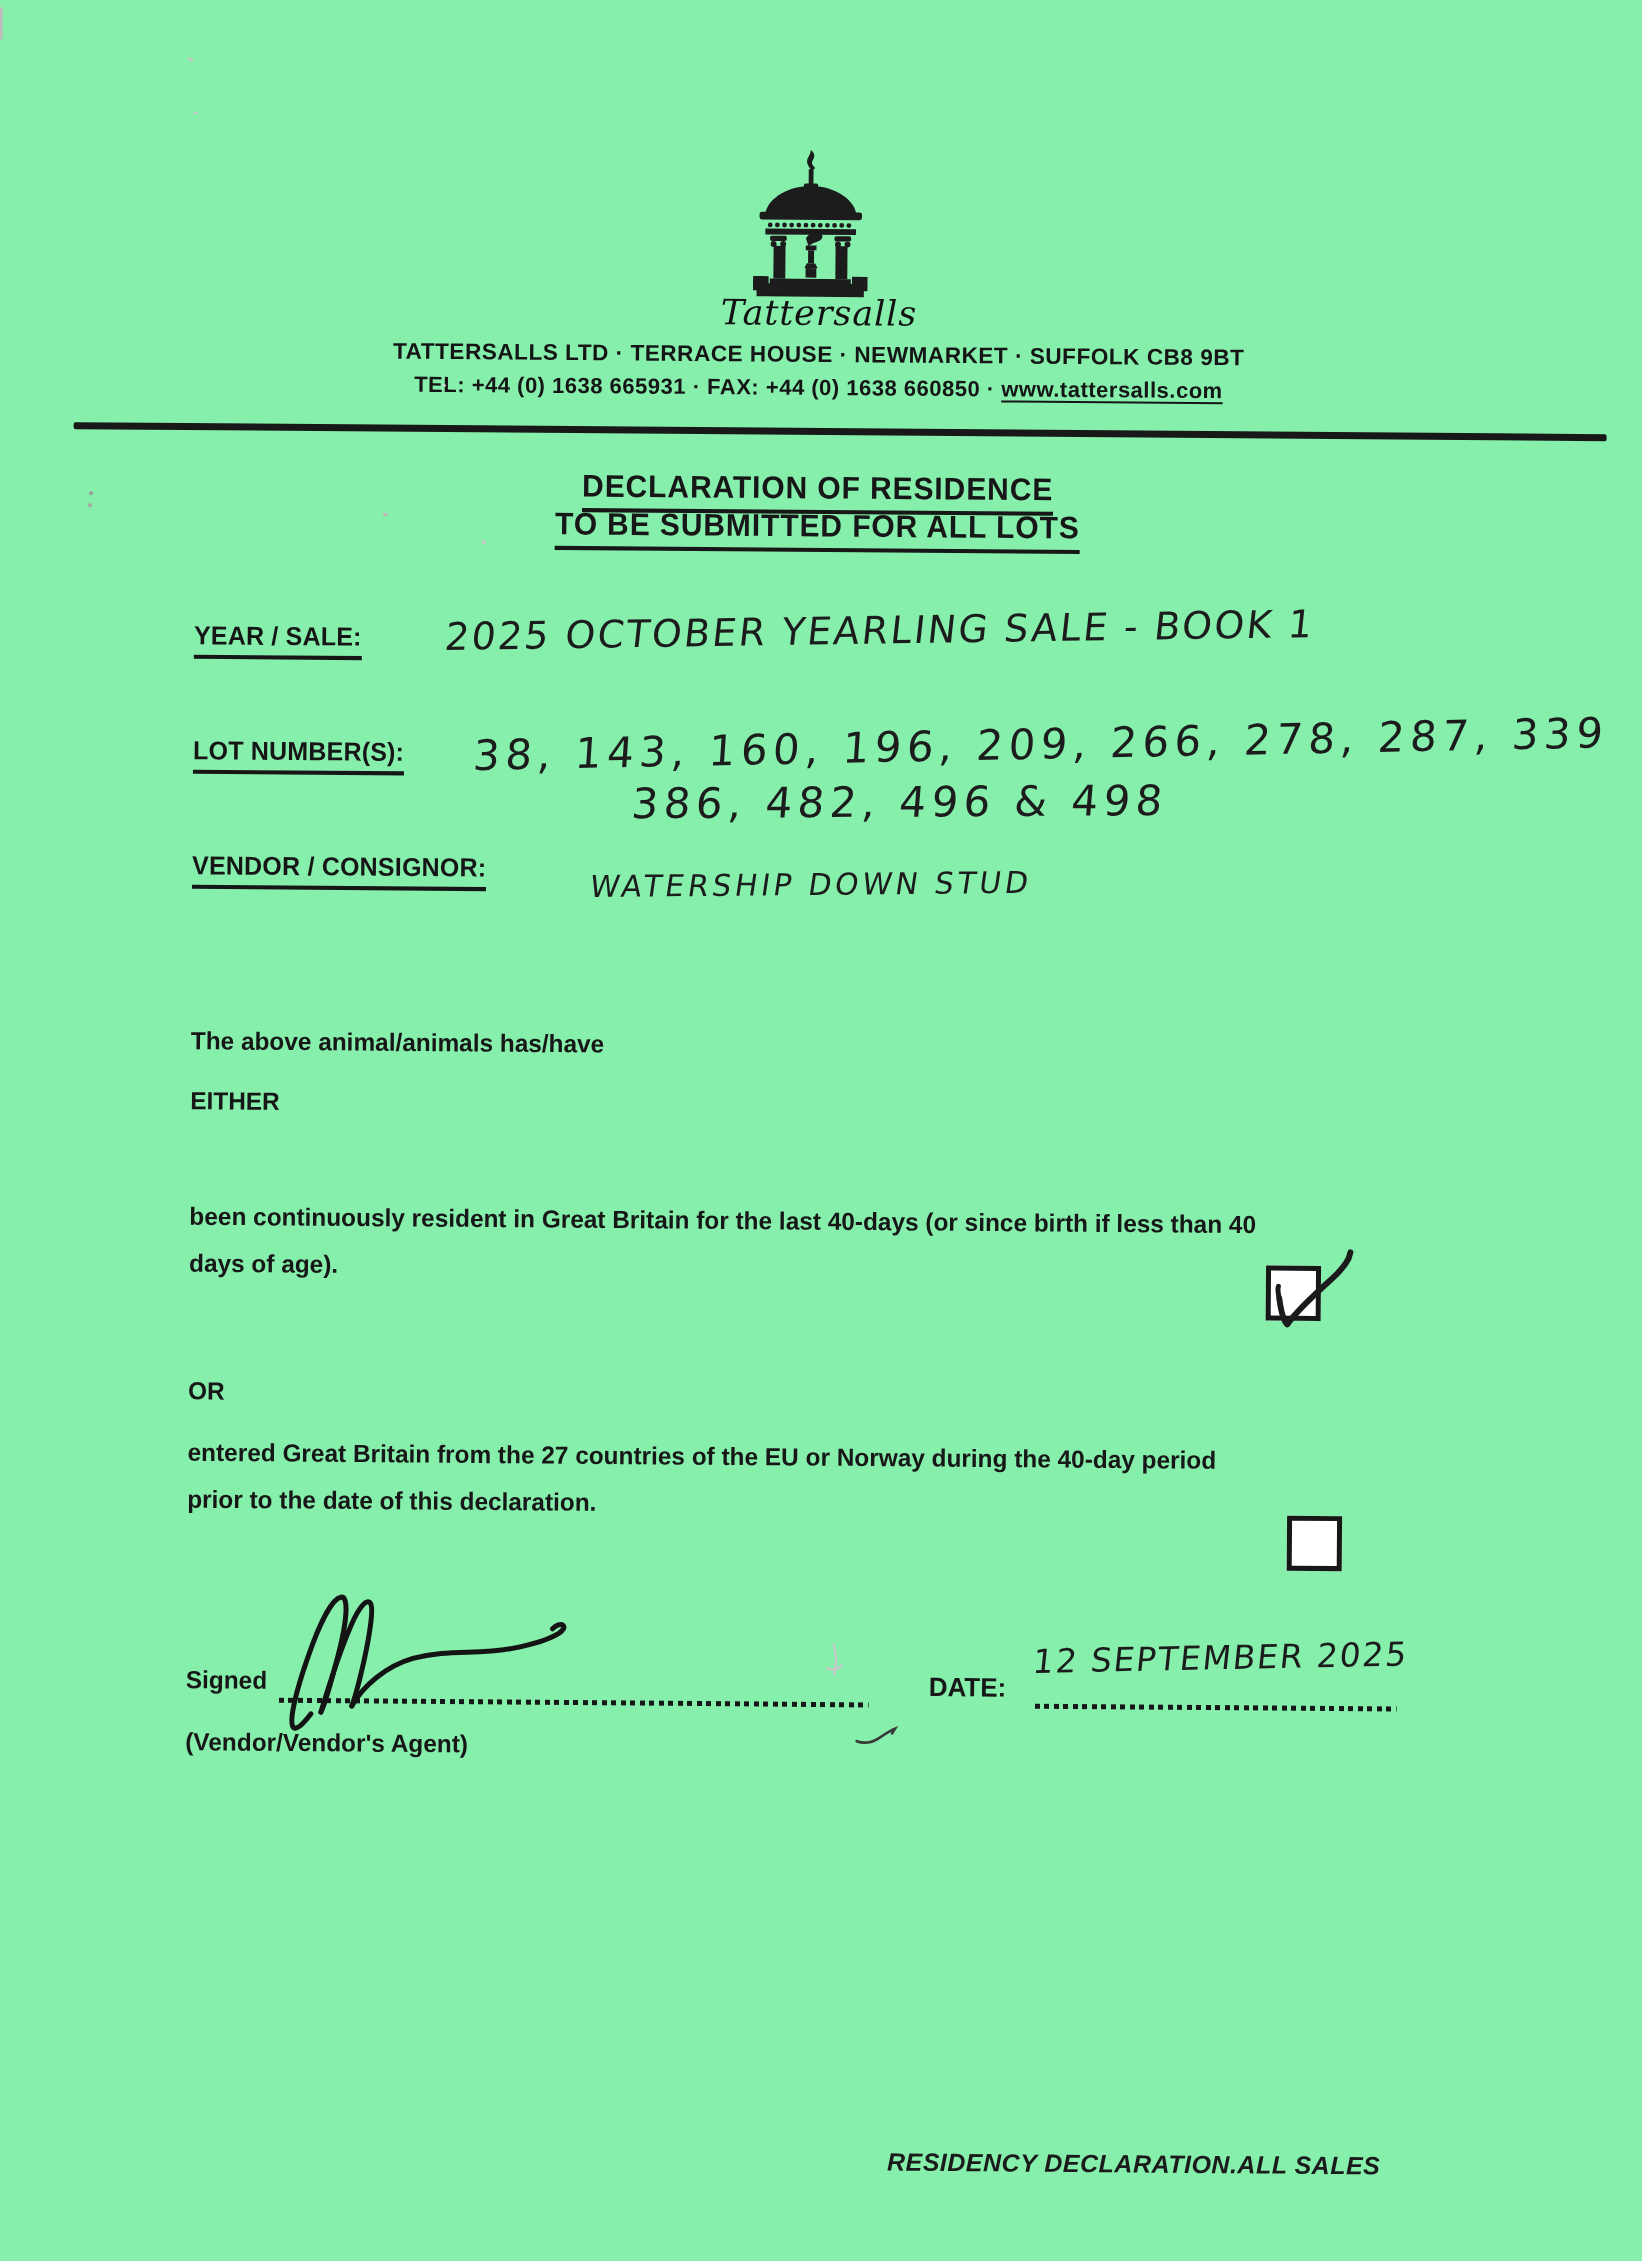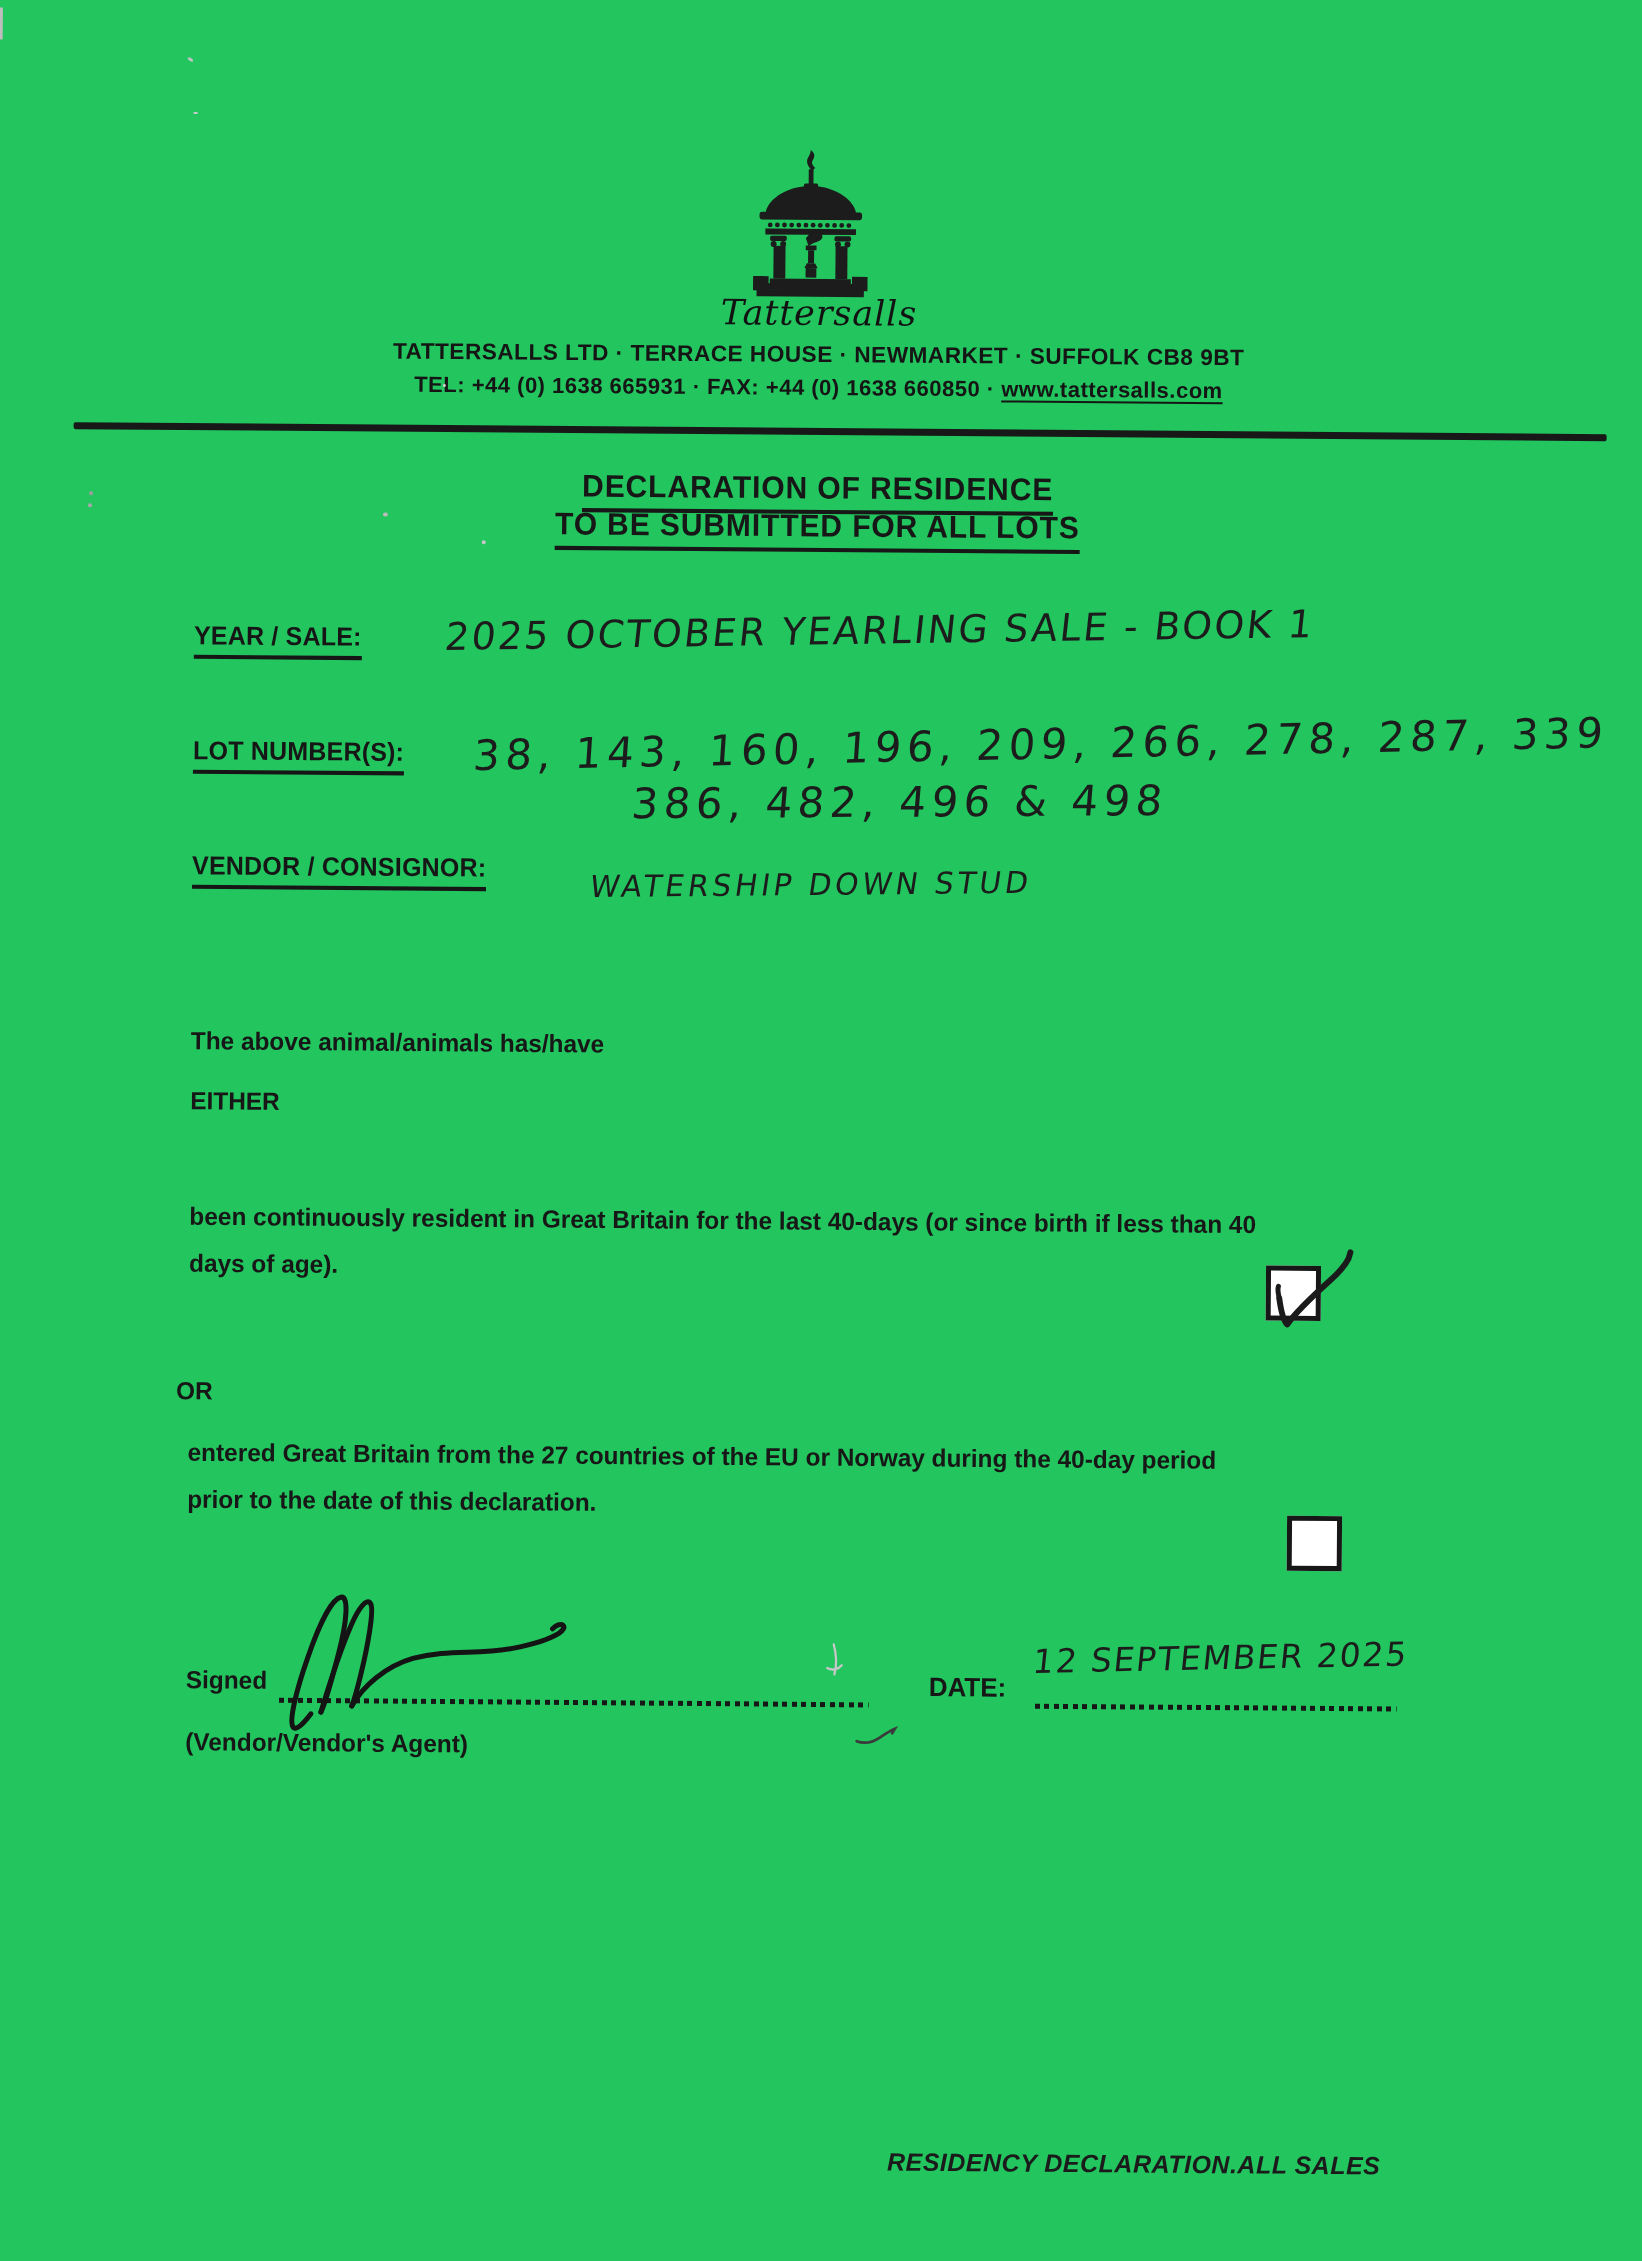--- a/index.html
+++ b/index.html
@@ -1,16 +1,16 @@
 <!DOCTYPE html>
 <html style="font-size:7.2px"><head>
 <meta charset="utf-8">
 <style>
   html,body{margin:0;padding:0;background:#e8e8e8;}
-  #canvas{position:relative;width:1643px;height:2261px;background:#22c55e;overflow:hidden;
+  #canvas{position:relative;width:1643px;height:2261px;background:#86efac;overflow:hidden;
           font-family:"Liberation Sans",sans-serif;color:#1a1a1a;}
   #sheet{position:absolute;left:0;top:0;width:1643px;height:2261px;
          transform:rotate(0.45deg);transform-origin:821px 0px;}
   .logo{position:absolute;left:740px;top:149px;width:145px;height:149px;}
   .brand{position:absolute;left:0;top:293px;width:1643px;text-align:center;
          font-family:"DejaVu Serif",serif;font-style:italic;font-size:35px;color:#121212;letter-spacing:0.9px;}
   .addr{position:absolute;left:0;top:342px;width:1643px;text-align:center;
         font-size:22.6px;font-weight:700;letter-spacing:0.5px;color:#151515;}
   .tel{position:absolute;left:0;top:375px;width:1643px;text-align:center;
        font-size:22px;font-weight:700;letter-spacing:0.5px;color:#151515;}
@@ -125,21 +125,21 @@
   <div class="btext para" style="left:199px;top:1199px;">
     <div>been continuously resident in Great Britain for the last 40-days (or since birth if less than 40</div>
     <div>days of age).</div>
   </div>
   <div class="cb" style="left:1276px;top:1262px;"></div>
   <svg class="ticksvg" style="left:1264px;top:1220px;width:118px;height:109px;" viewBox="0 0 260 240">
     <path d="M56,164 C60,192 66,214 74,222 C86,204 124,164 170,122 C190,104 202,88 208,76 L212,62" fill="none" stroke="#1b1b1b" stroke-width="13" stroke-linecap="round" stroke-linejoin="round"></path>
     <path d="M56,164 C53,152 52,144 54,138" fill="none" stroke="#1b1b1b" stroke-width="11" stroke-linecap="round"></path>
   </svg>
 
-  <div class="btext" style="left:187px;top:1382px;">OR</div>
+  <div class="btext" style="left:199px;top:1382px;">OR</div>
   <div class="btext para" style="left:199px;top:1435px;">
     <div>entered Great Britain from the 27 countries of the EU or Norway during the 40-day period</div>
     <div>prior to the date of this declaration.</div>
   </div>
   <div class="cb" style="left:1299px;top:1512px;"></div>
 
   <div class="btext" style="left:199px;top:1671px;">Signed</div>
   <div class="dotline" style="left:292px;top:1702px;width:590px;"></div>
   <svg class="sigsvg" style="left:271px;top:1581px;width:326px;height:163px;" viewBox="0 0 720 360">
     <g fill="none" stroke="#141414" stroke-width="11" stroke-linecap="round" stroke-linejoin="round">

